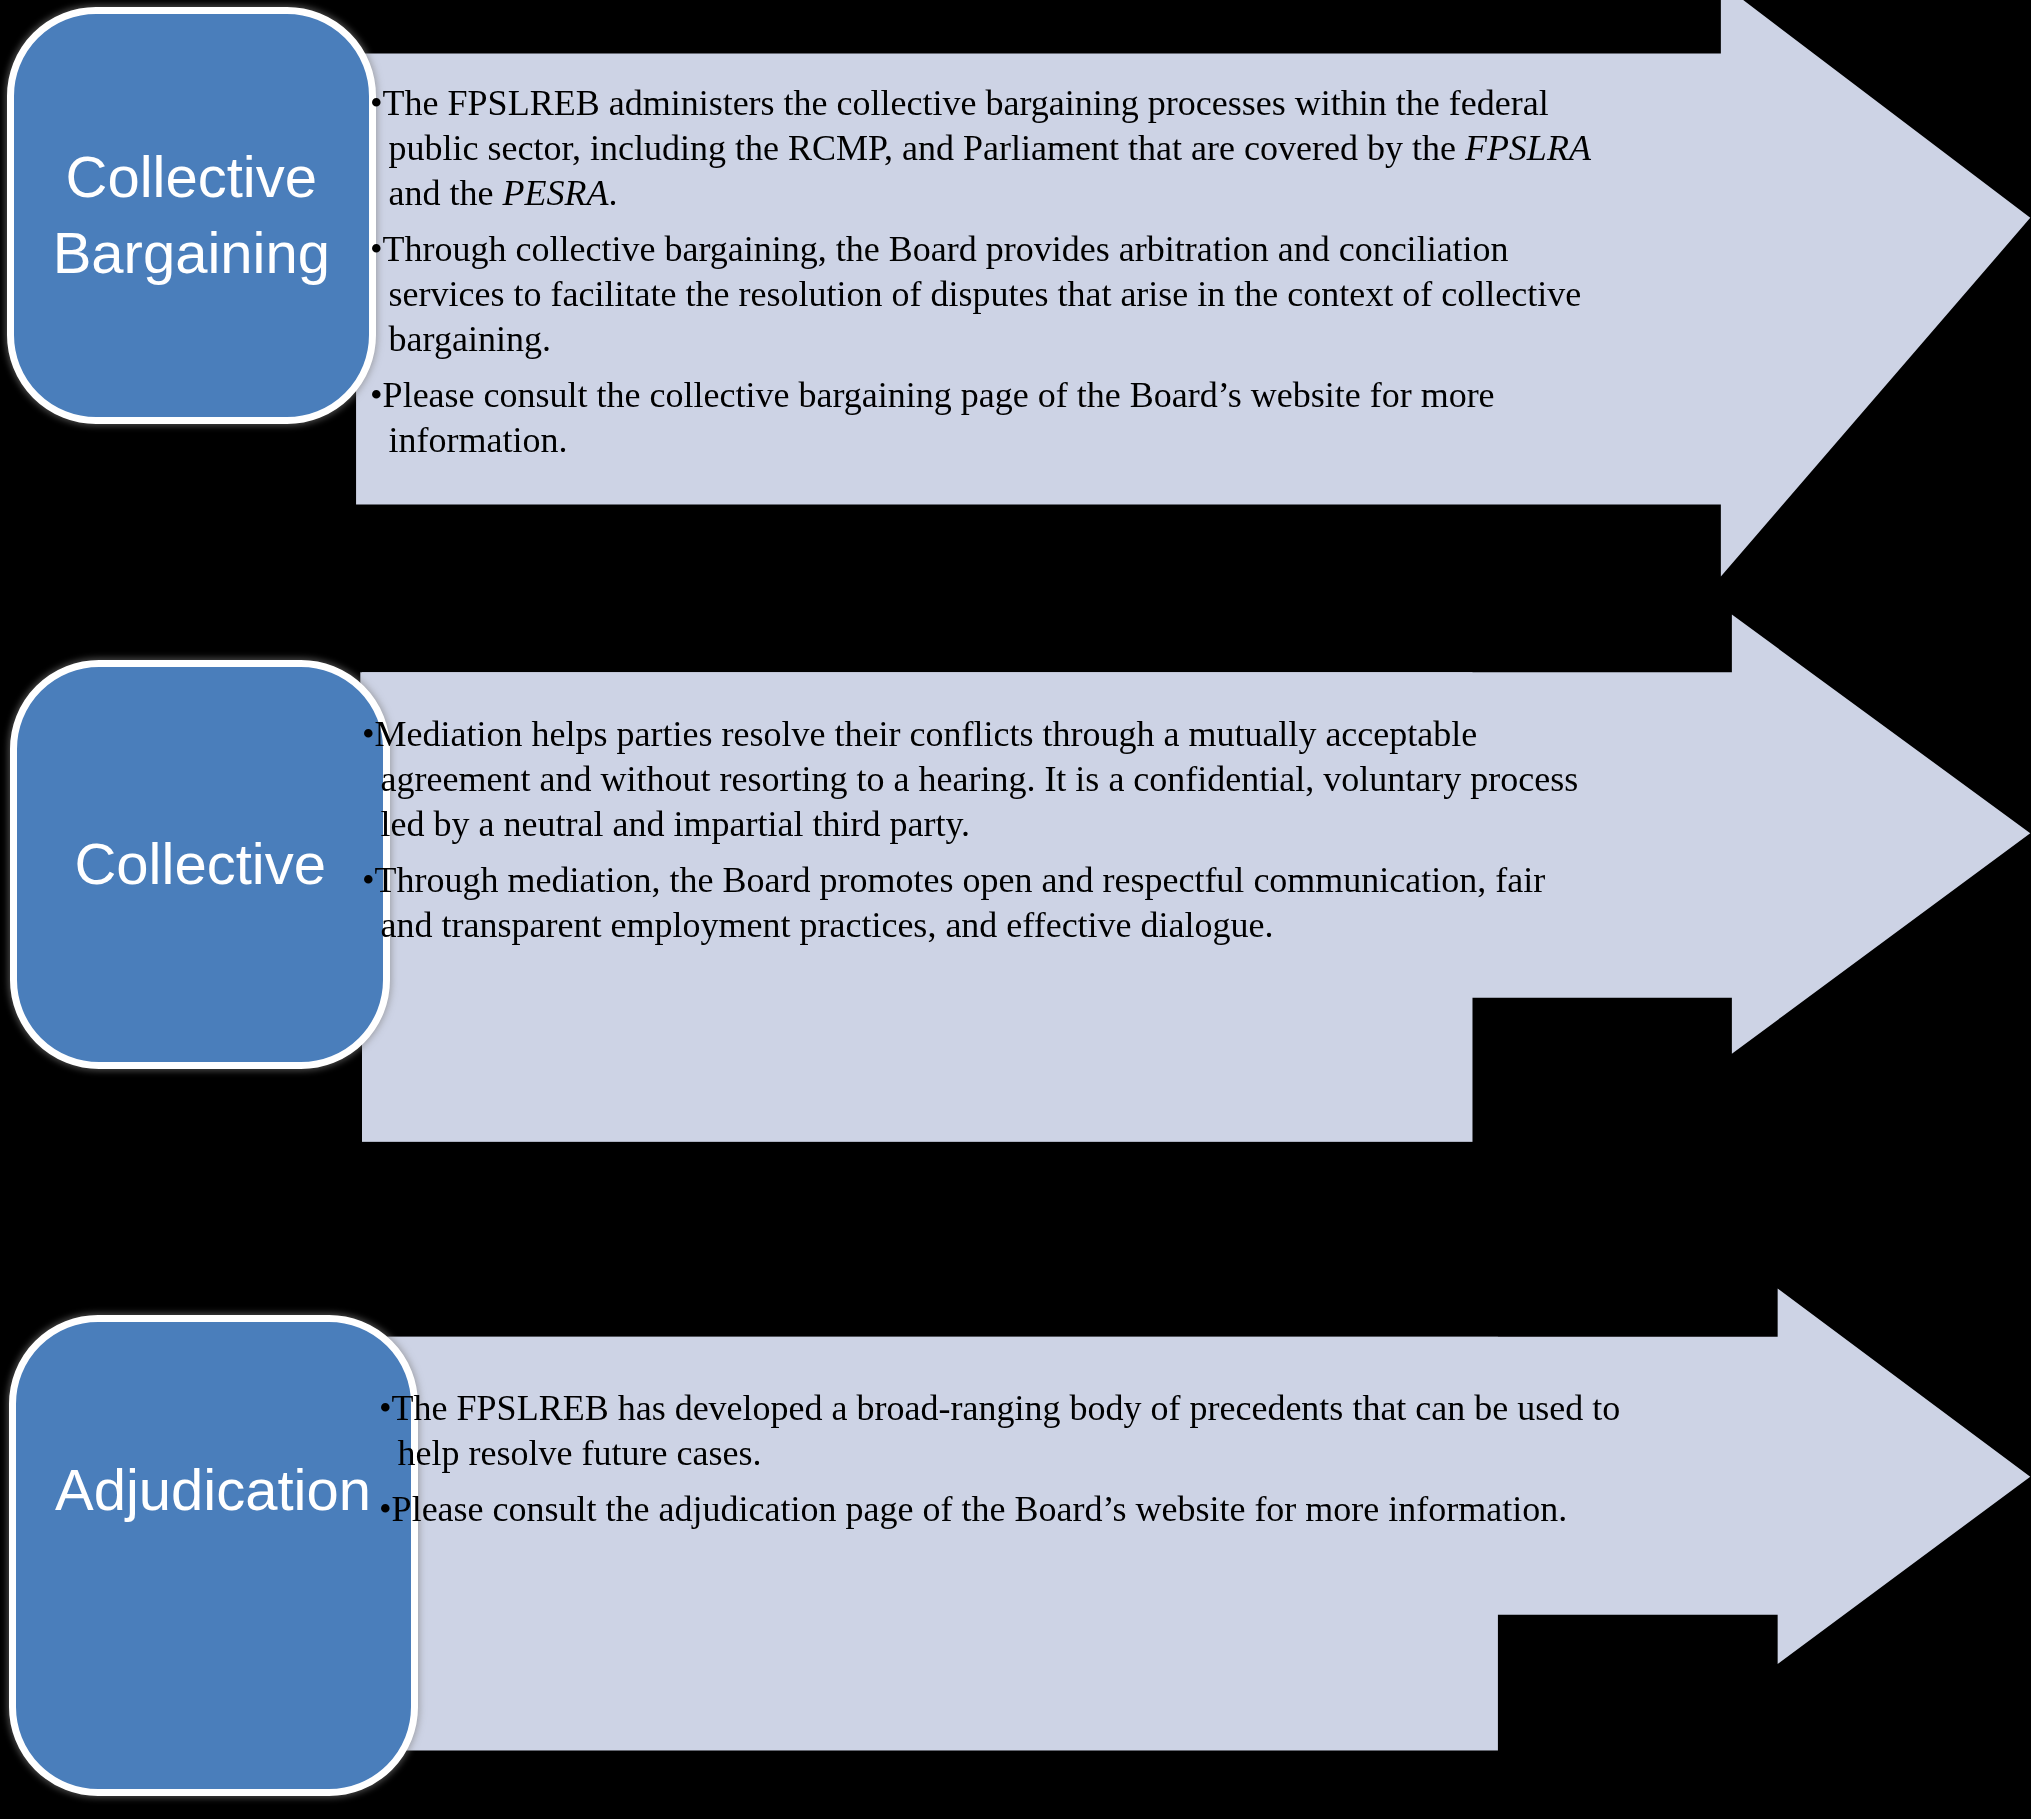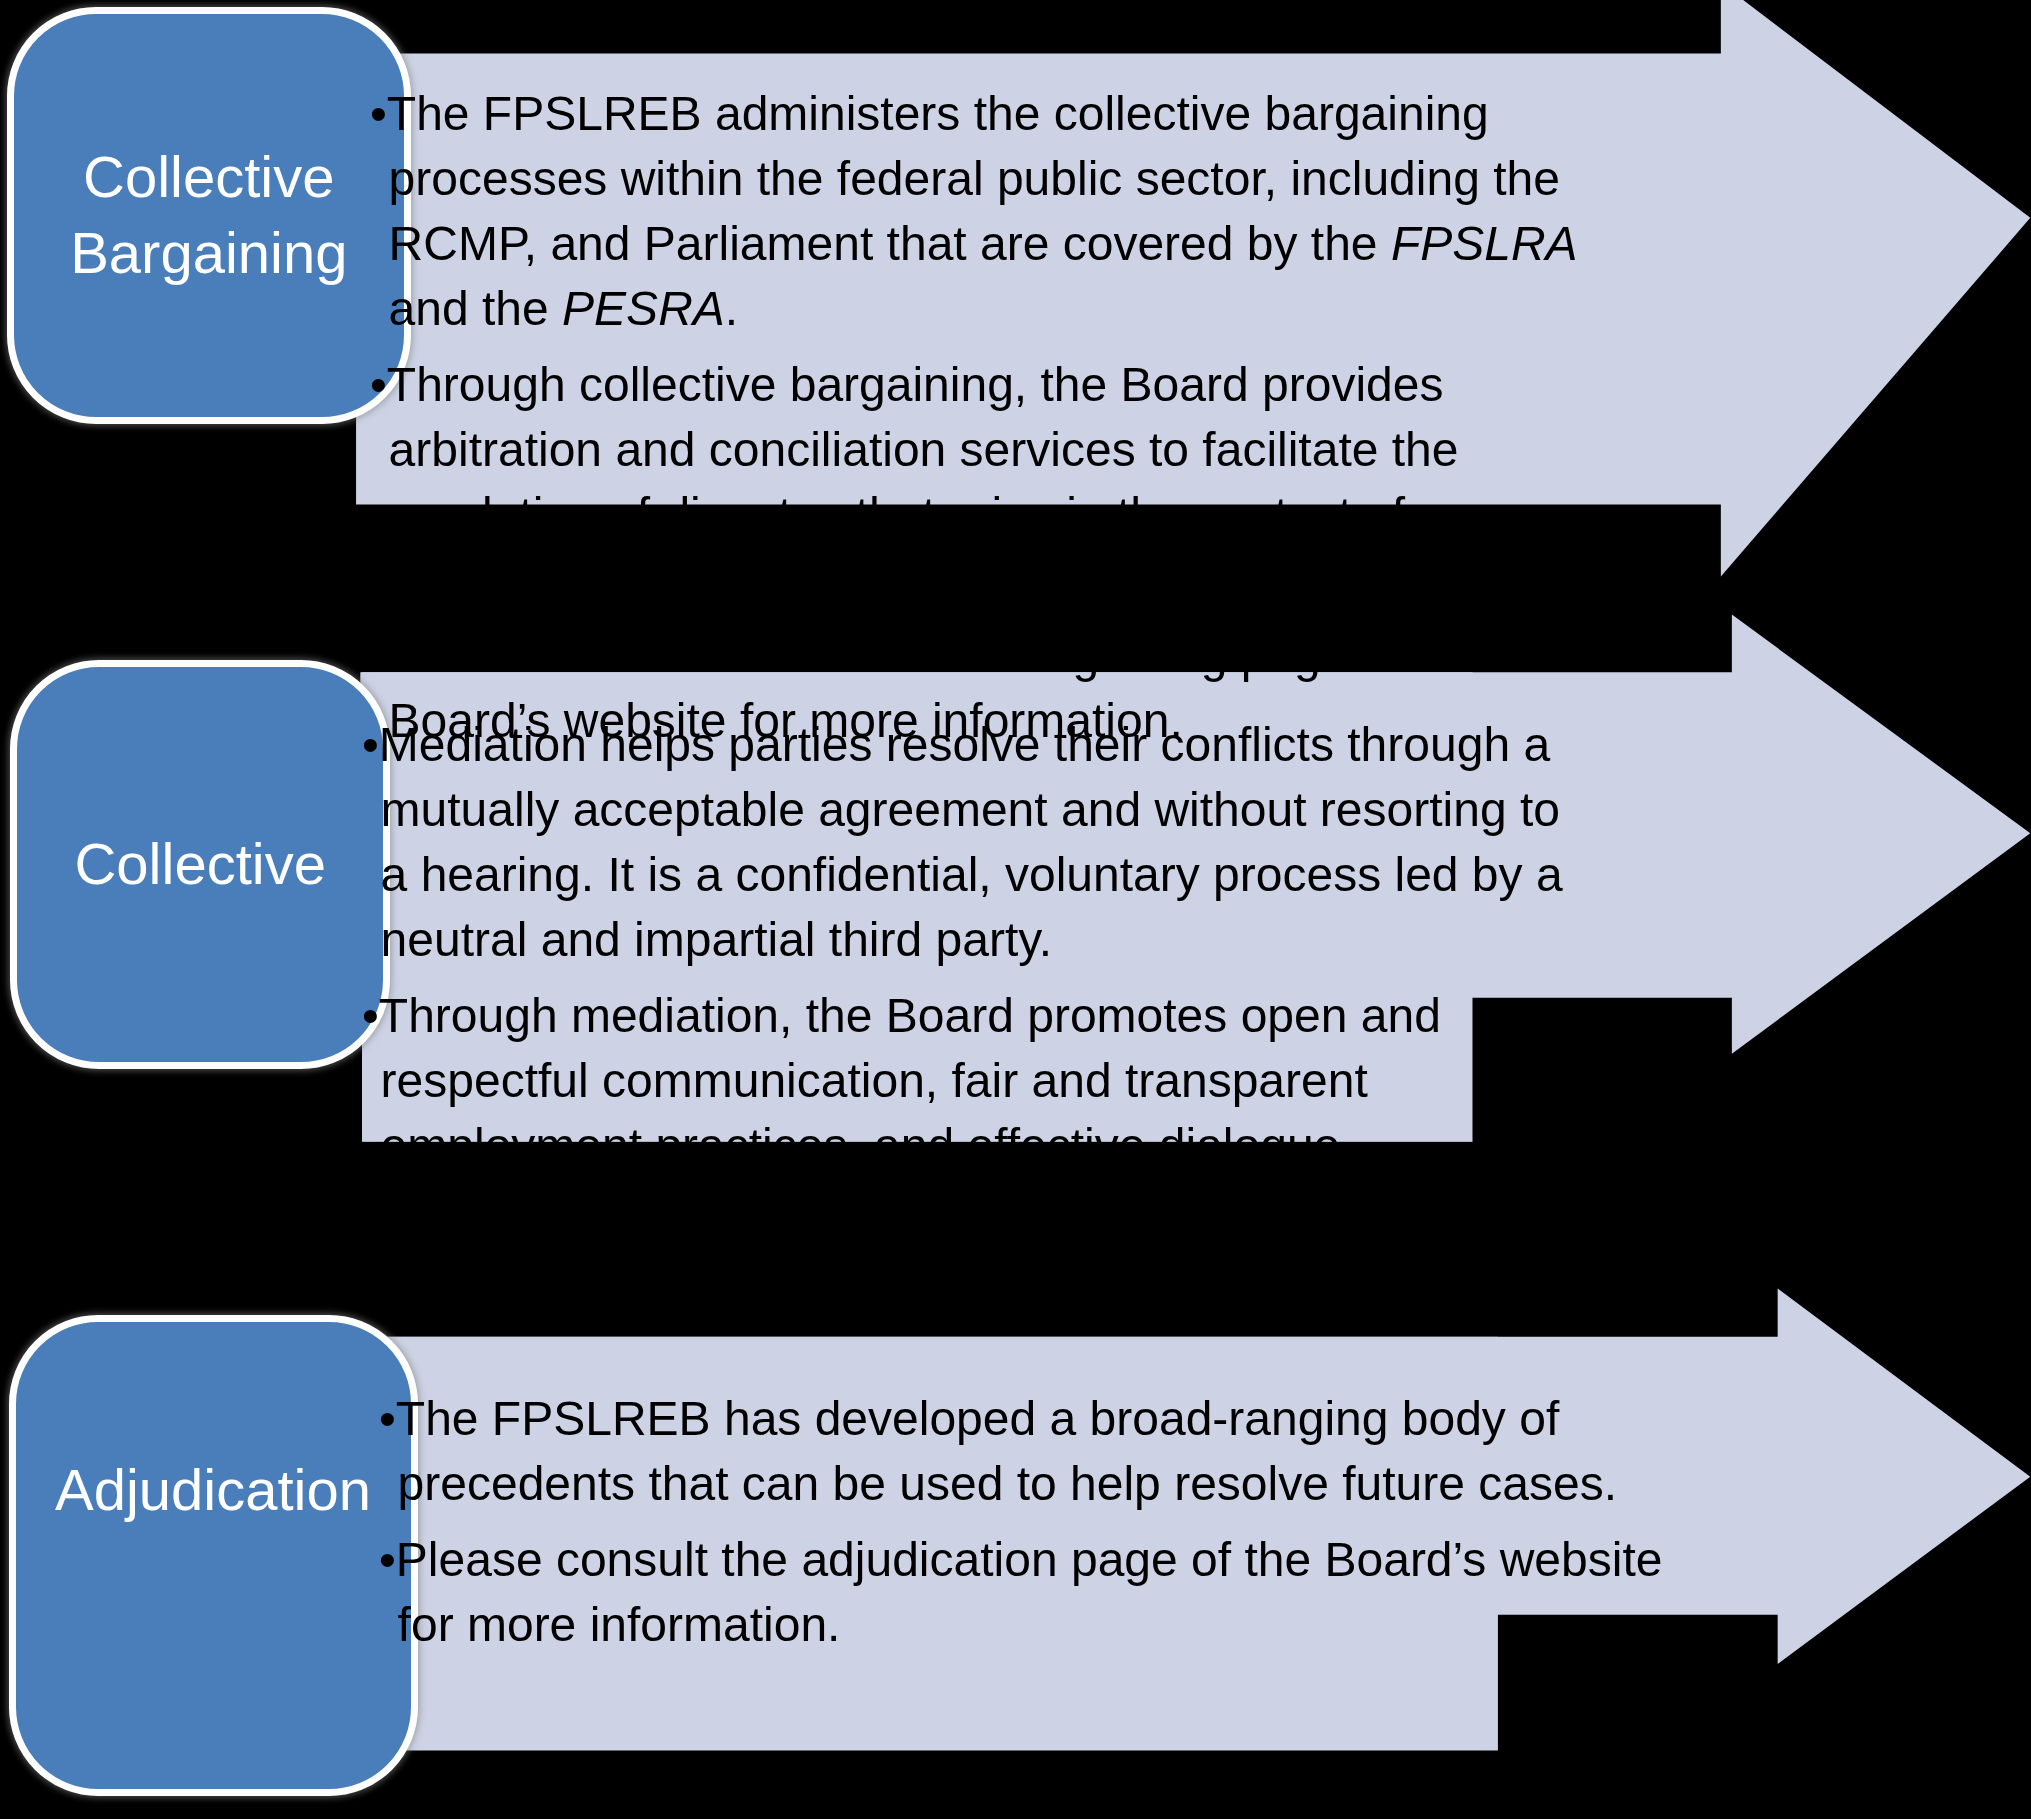--- a/index.html
+++ b/index.html
@@ -35,30 +35,31 @@
     justify-content: center;
     text-align: center;
   }
   .box .title {
     color: var(--title-text, #fff);
     font-size: 58px;
     line-height: 1.32;
     font-weight: 400;
     padding: 0 15.3px;
   }
-  .box-1 { left: 6.8px;  top: 6.8px;    width: 404px; height: 417px; }
+  .box-1 { left: 6.8px;  top: 6.8px;    width: 369px; height: 417px; }
   .box-2 { left: 10.2px; top: 660px;  width: 380px; height: 409px; }
   .box-3 { left: 8.5px; top: 1315px; width: 409px; height: 481px; }
   .box-3 .title { transform: translateY(-65px); }
 
   .bullets {
     position: absolute;
     color: var(--body-text, #000);
-    font-size: 48px;
-    line-height: 65px;
+    font-size: 36px;
+    line-height: 45px;
+    font-family: Liberation Serif, serif;
   }
   .bullets-1 { left: 370px; top: 81px;  width: 1237px; }
   .bullets-2 { left: 362px; top: 712px; width: 1220px; }
   .bullets-3 { left: 379px; top: 1386px; width: 1297px; }
 
   .bullet {
     margin: 0 0 11px 0;
     padding-left: 18.6px;
     text-indent: -18.6px;
   }

